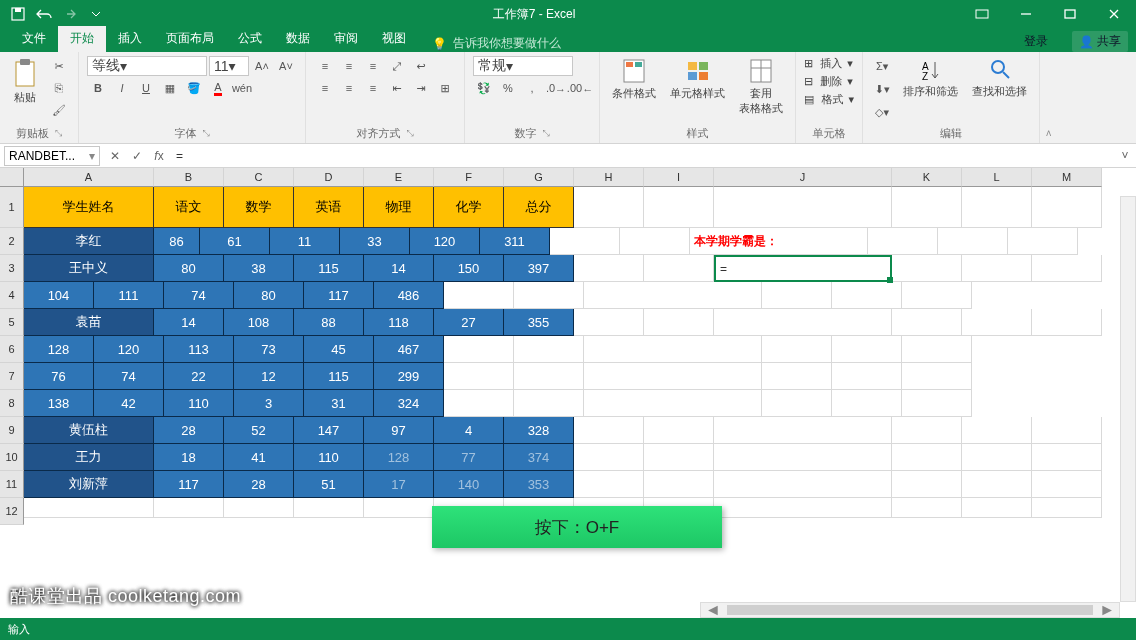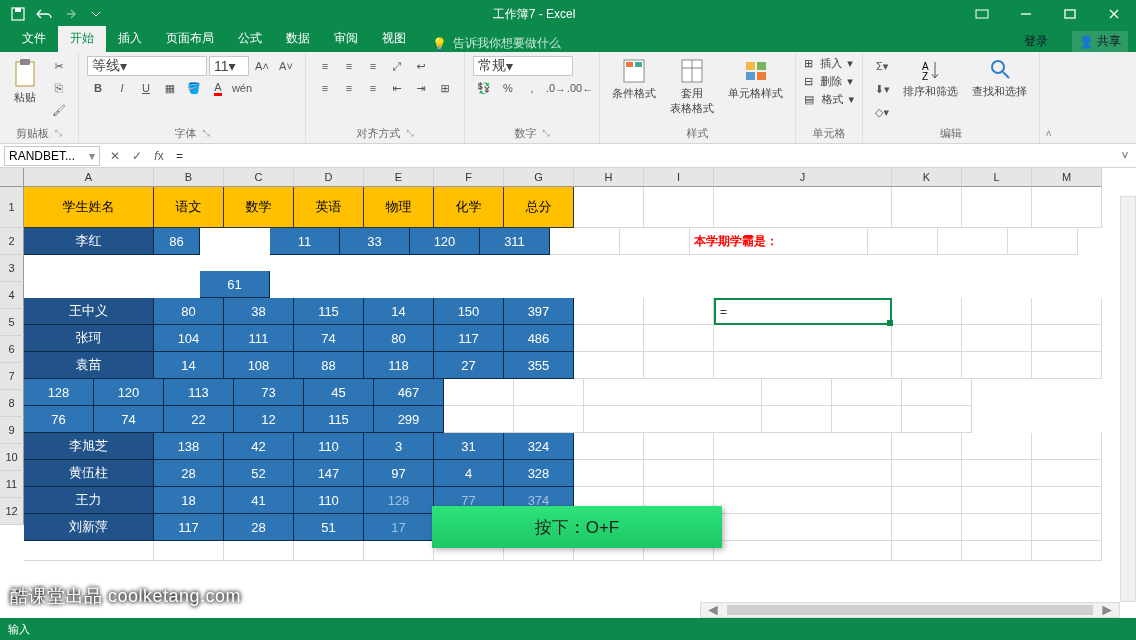--- a/index.html
+++ b/index.html
@@ -238,35 +238,35 @@
       <div class="btn-large">
           <svg width="24" height="26">
             <rect x="2" y="2" width="20" height="22" fill="#fff" stroke="#888"></rect>
             <rect x="4" y="4" width="7" height="5" fill="#e74"></rect>
             <rect x="13" y="4" width="7" height="5" fill="#4a9"></rect>
           </svg>
           <span>条件格式</span>
         </div>
       <div class="btn-large">
           <svg width="24" height="26">
+            <rect x="2" y="4" width="9" height="8" fill="#f4b942"></rect>
+            <rect x="13" y="4" width="9" height="8" fill="#7ab55c"></rect>
+            <rect x="2" y="14" width="9" height="8" fill="#5b9bd5"></rect>
+            <rect x="13" y="14" width="9" height="8" fill="#ed7d31"></rect>
+          </svg>
+          <span>单元格样式</span>
+        </div>
+      <div class="btn-large">
+          <svg width="24" height="26">
             <rect x="2" y="2" width="20" height="22" fill="#fff" stroke="#888"></rect>
             <line x1="2" y1="10" x2="22" y2="10" stroke="#888"></line>
             <line x1="12" y1="2" x2="12" y2="24" stroke="#888"></line>
           </svg>
           <span style="white-space:pre-line;text-align:center">套用
 表格格式</span>
-        </div>
-      <div class="btn-large">
-          <svg width="24" height="26">
-            <rect x="2" y="4" width="9" height="8" fill="#f4b942"></rect>
-            <rect x="13" y="4" width="9" height="8" fill="#7ab55c"></rect>
-            <rect x="2" y="14" width="9" height="8" fill="#5b9bd5"></rect>
-            <rect x="13" y="14" width="9" height="8" fill="#ed7d31"></rect>
-          </svg>
-          <span>单元格样式</span>
         </div>
     </div>
     <div class="ribbon-group-label">
         <span>样式</span>
       </div>
   </div>
 
   <div class="ribbon-group">
     <div class="stack" style="gap:3px">
       <div class="row"><span>⊞</span>&nbsp;<span>插入</span>&nbsp;▾</div>
@@ -364,21 +364,21 @@
           <div class="cell " style="width: 70px; height: 41px;"></div>
           <div class="cell " style="width: 70px; height: 41px;"></div>
           <div class="cell " style="width: 178px; height: 41px;"></div>
           <div class="cell " style="width: 70px; height: 41px;"></div>
           <div class="cell " style="width: 70px; height: 41px;"></div>
           <div class="cell " style="width: 70px; height: 41px;"></div>
         </div>
         <div class="grow">
           <div class="cell name-cell" style="width: 130px;">李红</div>
           <div class="cell val-cell" style="width: 46px;">86</div>
-          <div class="cell val-cell" style="width: 70px; margin-top: 43px;">61</div>
+          <div class="cell val-cell" style="width: 70px;">61</div>
           <div class="cell val-cell" style="width: 70px;">11</div>
           <div class="cell val-cell" style="width: 70px;">33</div>
           <div class="cell val-cell" style="width: 70px;">120</div>
           <div class="cell val-cell" style="width: 70px;">311</div>
           <div class="cell " style="width: 70px;"></div>
           <div class="cell " style="width: 70px;"></div>
           <div class="cell noteJ2" style="width: 178px;">本学期学霸是：</div>
           <div class="cell " style="width: 70px;"></div>
           <div class="cell " style="width: 70px;"></div>
           <div class="cell " style="width: 70px;"></div>
@@ -392,21 +392,20 @@
           <div class="cell val-cell" style="width: 70px;">150</div>
           <div class="cell val-cell" style="width: 70px;">397</div>
           <div class="cell " style="width: 70px;"></div>
           <div class="cell " style="width: 70px;"></div>
           <div class="cell selJ3" style="width: 178px;">=<div class="fill-handle"></div></div>
           <div class="cell " style="width: 70px;"></div>
           <div class="cell " style="width: 70px;"></div>
           <div class="cell " style="width: 70px;"></div>
         </div>
         <div class="grow">
-          <div class="cell name-cell" style="width: 130px;">张珂</div>
           <div class="cell val-cell" style="width: 70px;">104</div>
           <div class="cell val-cell" style="width: 70px;">111</div>
           <div class="cell val-cell" style="width: 70px;">74</div>
           <div class="cell val-cell" style="width: 70px;">80</div>
           <div class="cell val-cell" style="width: 70px;">117</div>
           <div class="cell val-cell" style="width: 70px;">486</div>
           <div class="cell " style="width: 70px;"></div>
           <div class="cell " style="width: 70px;"></div>
           <div class="cell " style="width: 178px;"></div>
           <div class="cell " style="width: 70px;"></div>
@@ -450,21 +449,20 @@
           <div class="cell val-cell" style="width: 70px;">115</div>
           <div class="cell val-cell" style="width: 70px;">299</div>
           <div class="cell " style="width: 70px;"></div>
           <div class="cell " style="width: 70px;"></div>
           <div class="cell " style="width: 178px;"></div>
           <div class="cell " style="width: 70px;"></div>
           <div class="cell " style="width: 70px;"></div>
           <div class="cell " style="width: 70px;"></div>
         </div>
         <div class="grow">
-          <div class="cell name-cell" style="width: 130px;">李旭芝</div>
           <div class="cell val-cell" style="width: 70px;">138</div>
           <div class="cell val-cell" style="width: 70px;">42</div>
           <div class="cell val-cell" style="width: 70px;">110</div>
           <div class="cell val-cell" style="width: 70px;">3</div>
           <div class="cell val-cell" style="width: 70px;">31</div>
           <div class="cell val-cell" style="width: 70px;">324</div>
           <div class="cell " style="width: 70px;"></div>
           <div class="cell " style="width: 70px;"></div>
           <div class="cell " style="width: 178px;"></div>
           <div class="cell " style="width: 70px;"></div>

